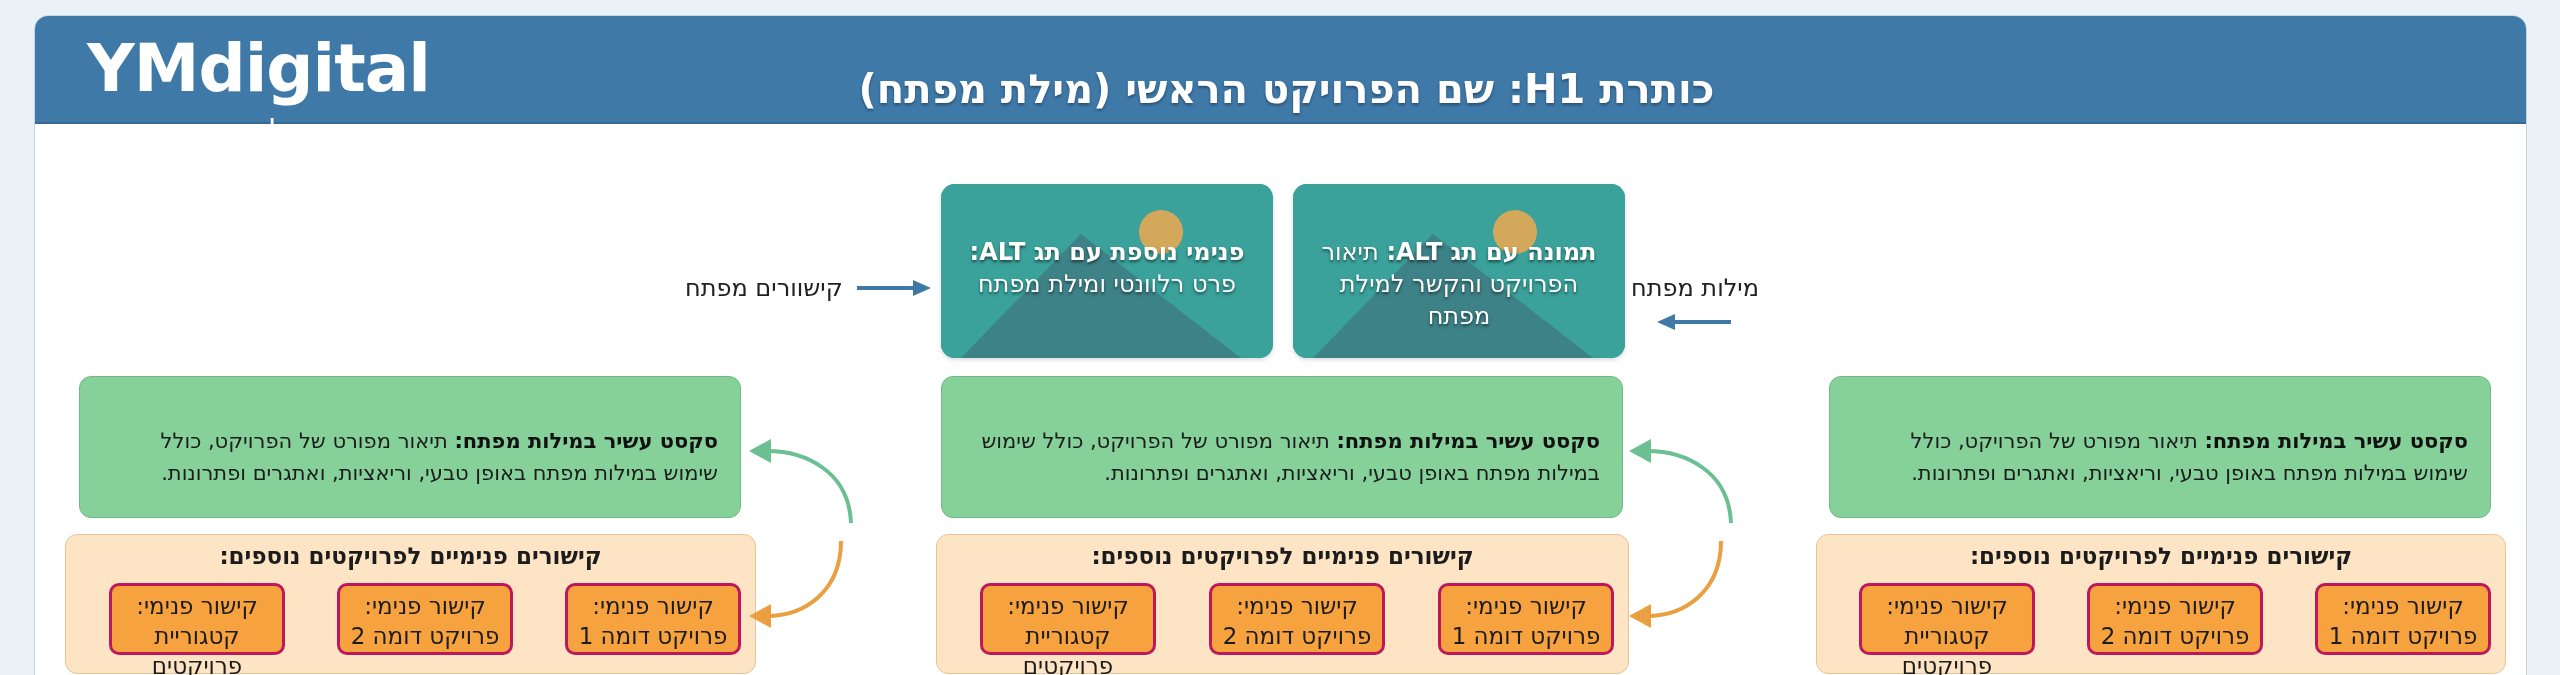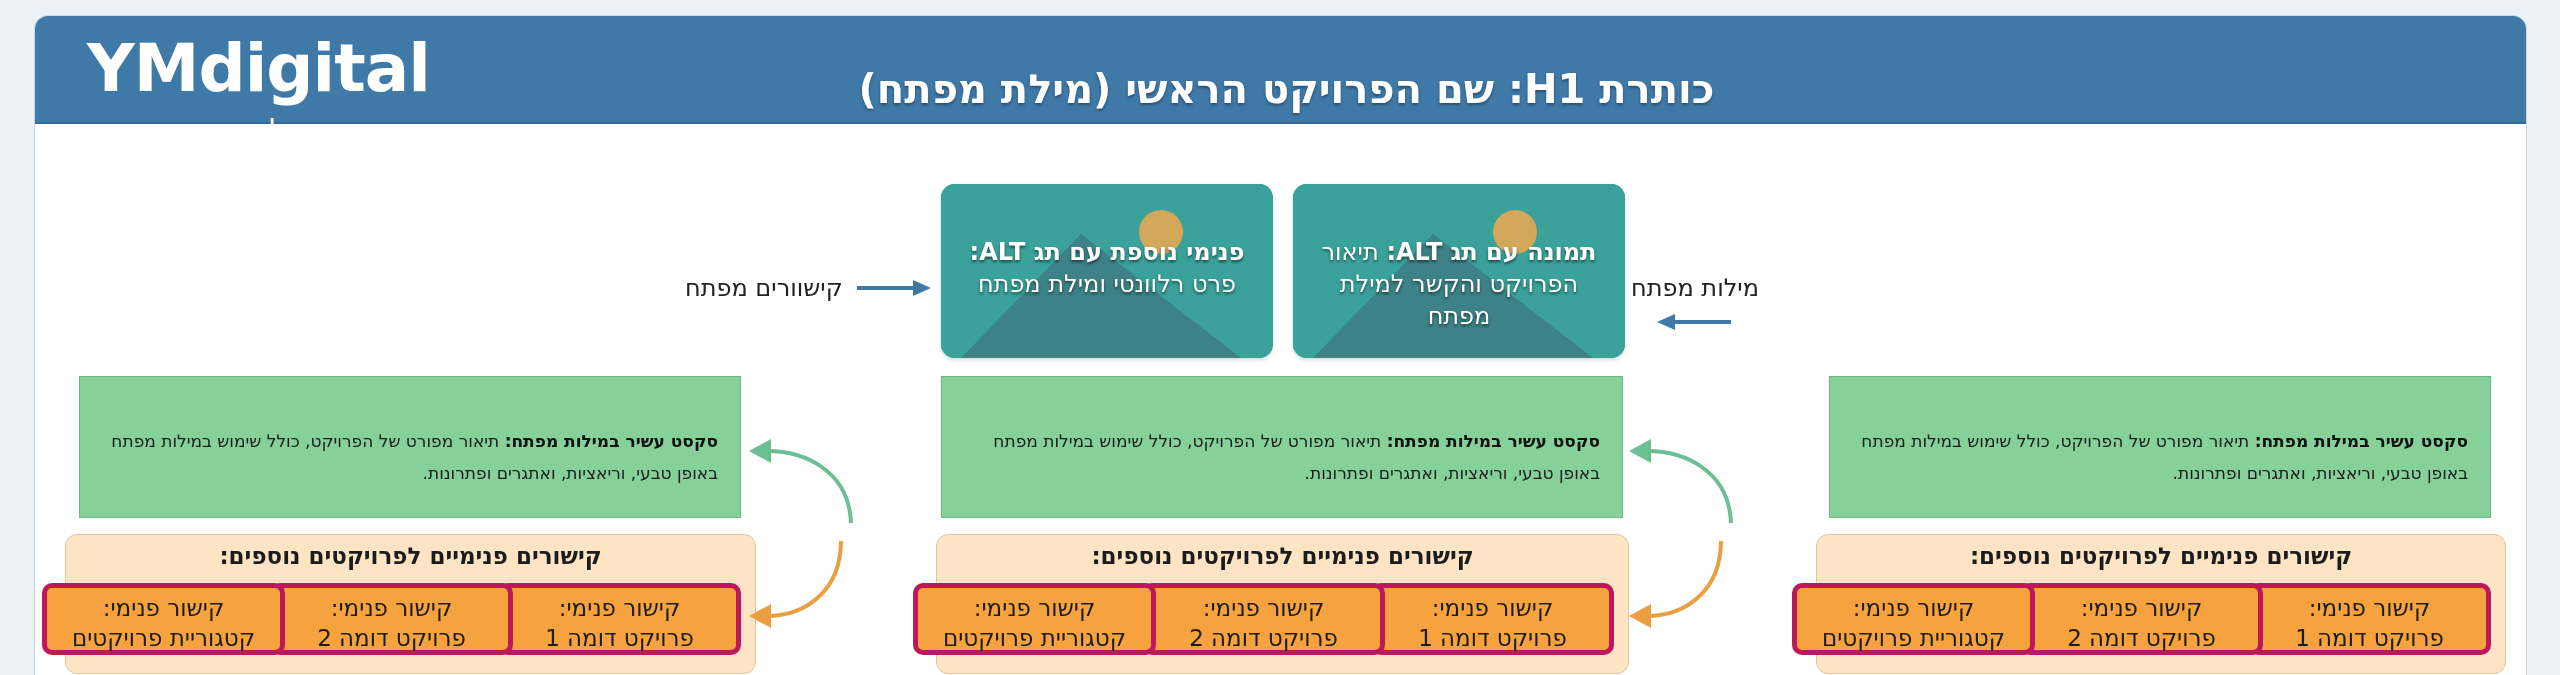--- a/index.html
+++ b/index.html
@@ -79,24 +79,24 @@
     direction: rtl;
     display: flex; align-items: center; gap: 10px;
   }
 
   
   .text-box {
     position: absolute; top: 360px;
     height: 142px;
     background: #86d19a;
     border: 1px solid #6fb984;
-    border-radius: 0;
+    border-radius: 12px;
     direction: rtl;
     padding: 48px 22px 0 22px;
-    font-size: 17px;
+    font-size: 21px;
     line-height: 32px;
     color: #1c1c1c;
     text-align: right;
   }
   .text-box b { font-weight: bold; color: #111; }
 
   
   .links-box {
     position: absolute; top: 518px;
     height: 140px;
@@ -107,23 +107,23 @@
   }
   .links-title {
     position: absolute; left: 0; right: 0; top: 8px;
     text-align: center;
     font-weight: bold;
     font-size: 23px;
     color: #1c1c1c;
   }
   .link-chip {
     position: absolute; top: 48px;
-    width: 243px; height: 72px;
+    width: 176px; height: 72px;
     background: #f5a23f;
-    border: 5px solid #be185d;
+    border: 3px solid #be185d;
     border-radius: 10px;
     text-align: center;
     font-size: 23px;
     line-height: 30px;
     padding-top: 5px;
     color: #1c1c1c;
   }
   .curved { position: absolute; overflow: visible; }
 </style>
 </head>

